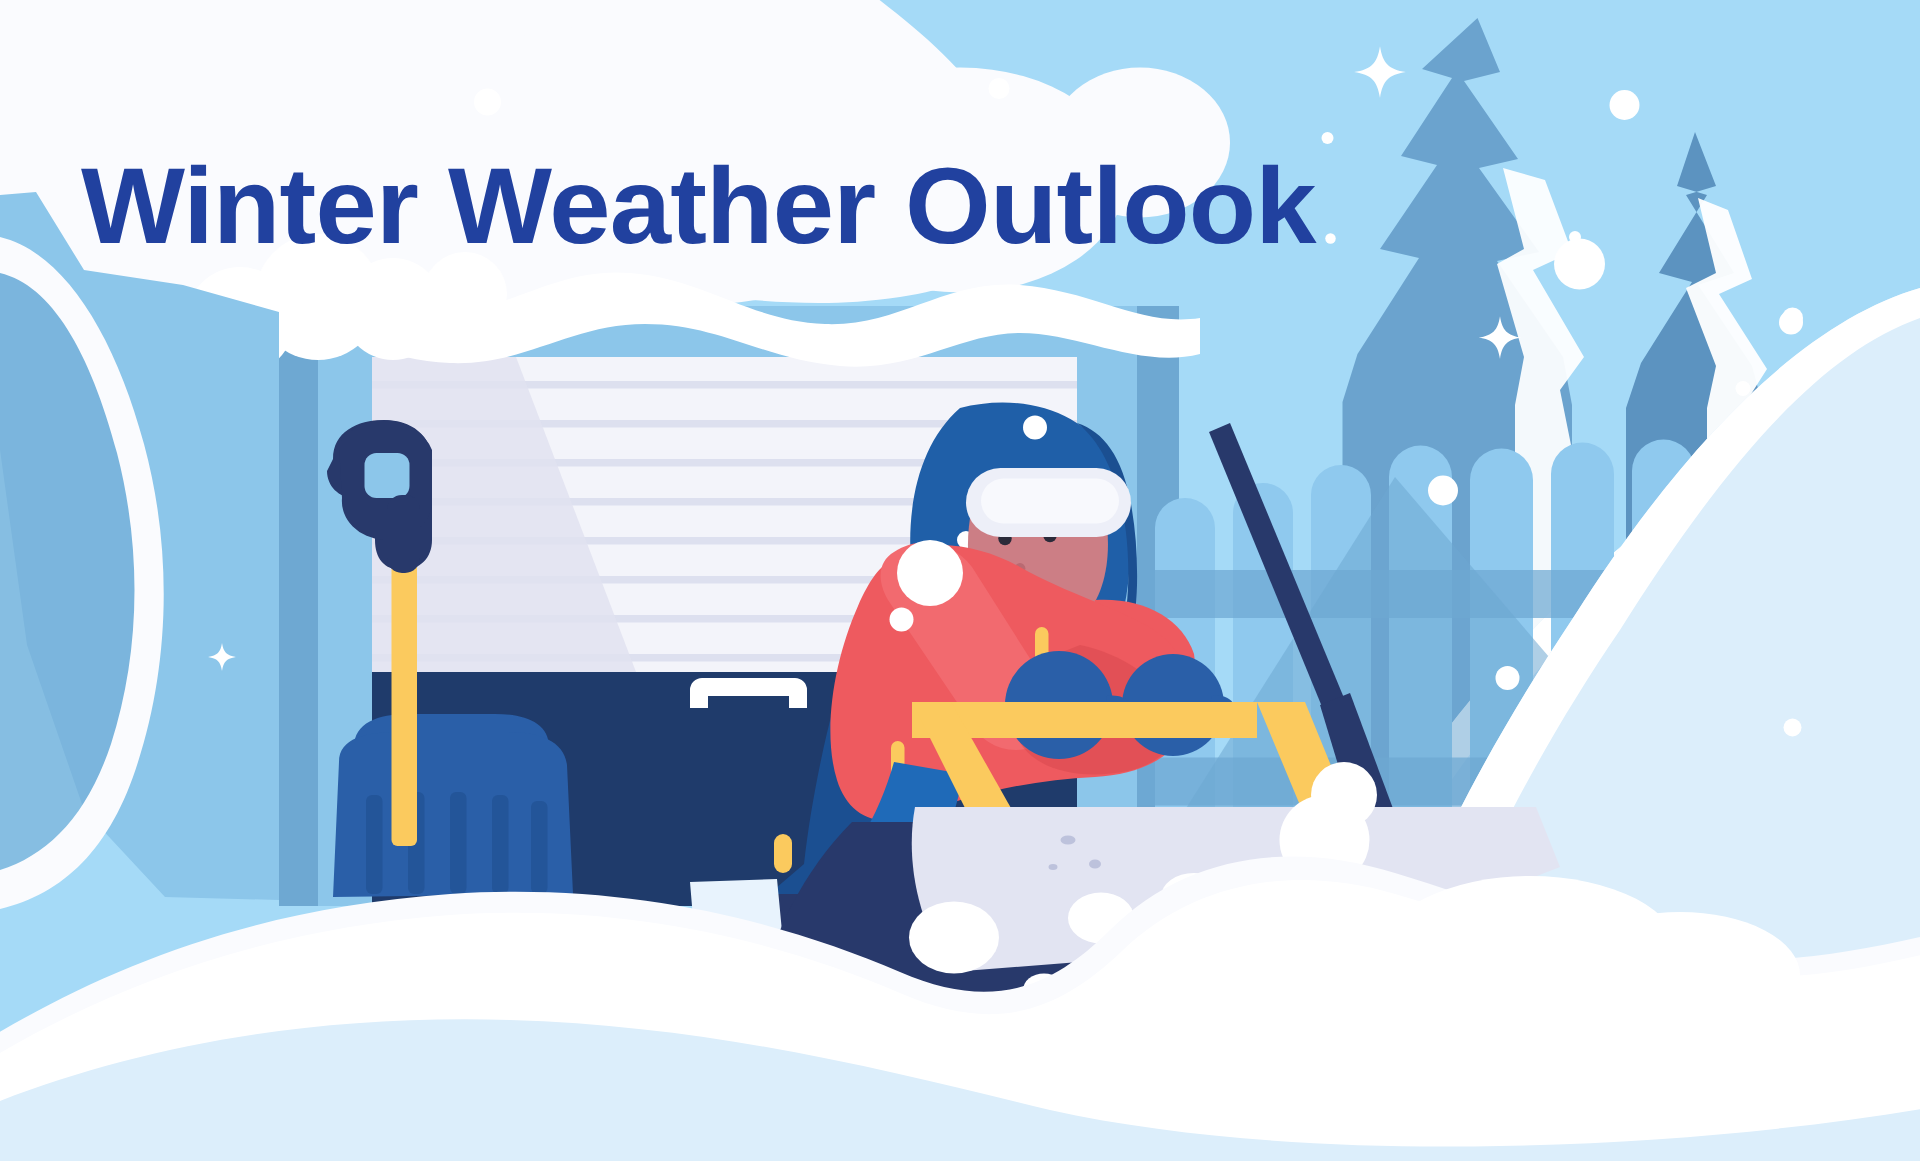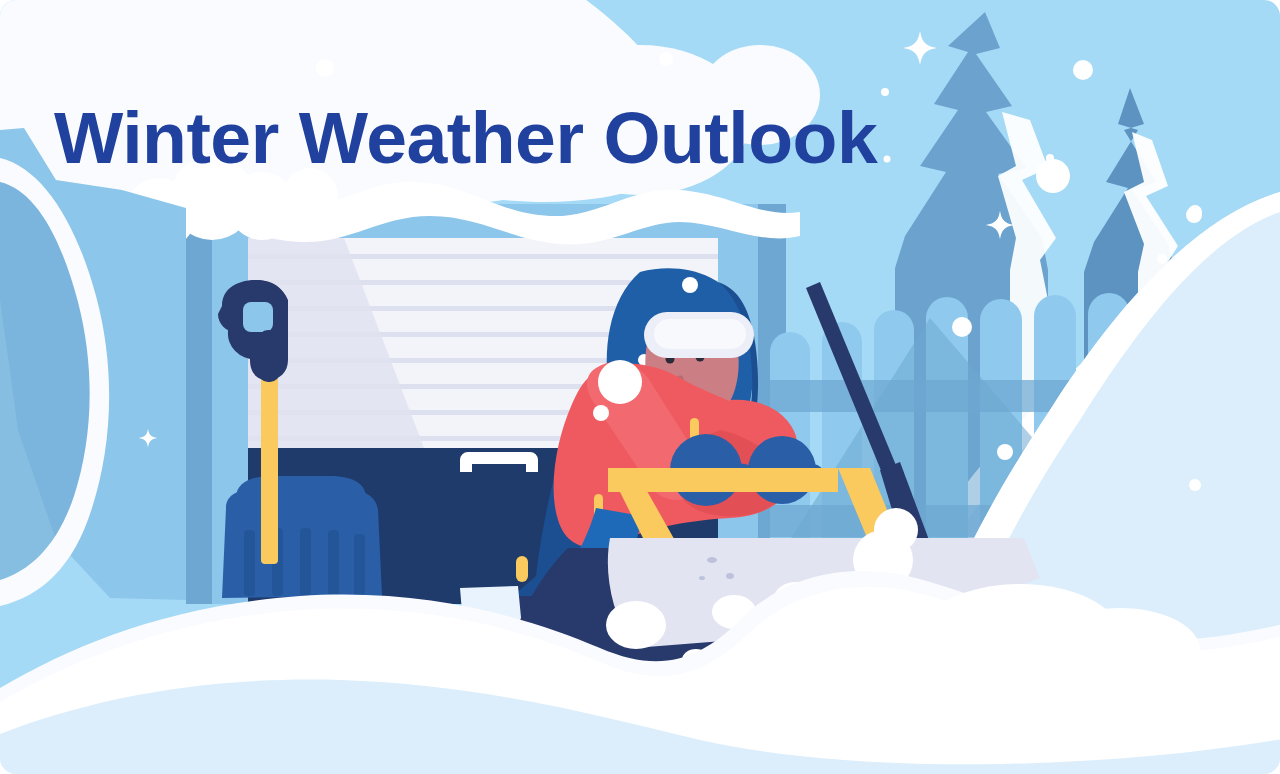--- a/index.html
+++ b/index.html
@@ -7,21 +7,20 @@
     margin: 0;
     padding: 0;
     background: #ffffff;
   }
   #scene {
     position: relative;
     width: 1280px;
     height: 774px;
     overflow: hidden;
     font-family: "Liberation Sans", sans-serif;
-    border-radius: 16px;
   }
   #scene svg {
     display: block;
     width: 1280px;
     height: 774px;
   }
   #title-layer {
     position: absolute;
     left: 0;
     top: 0;

